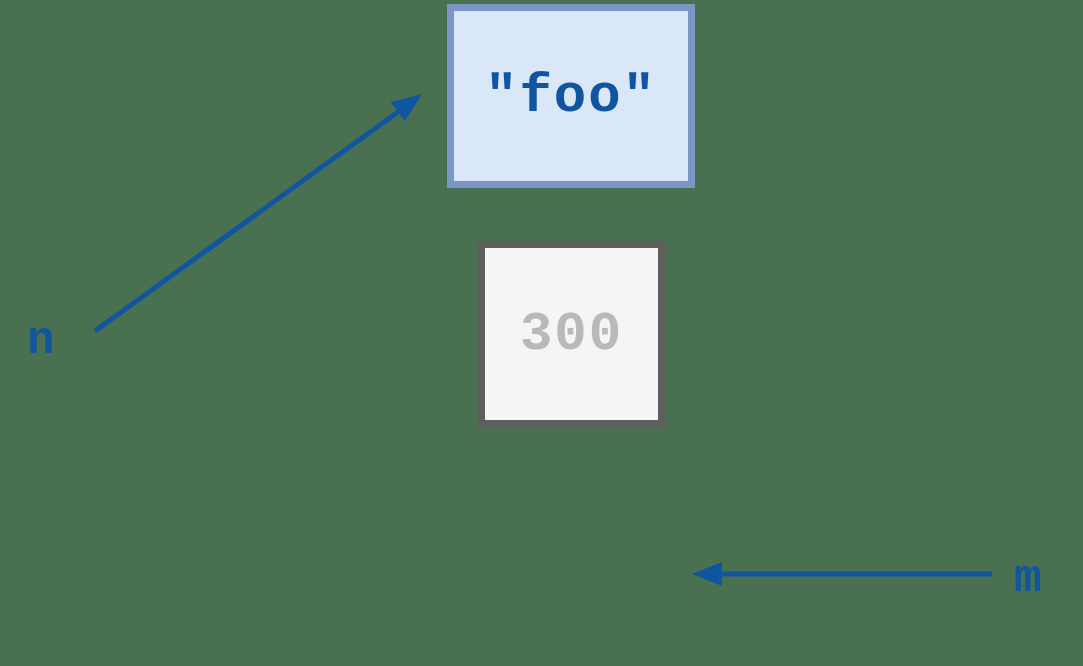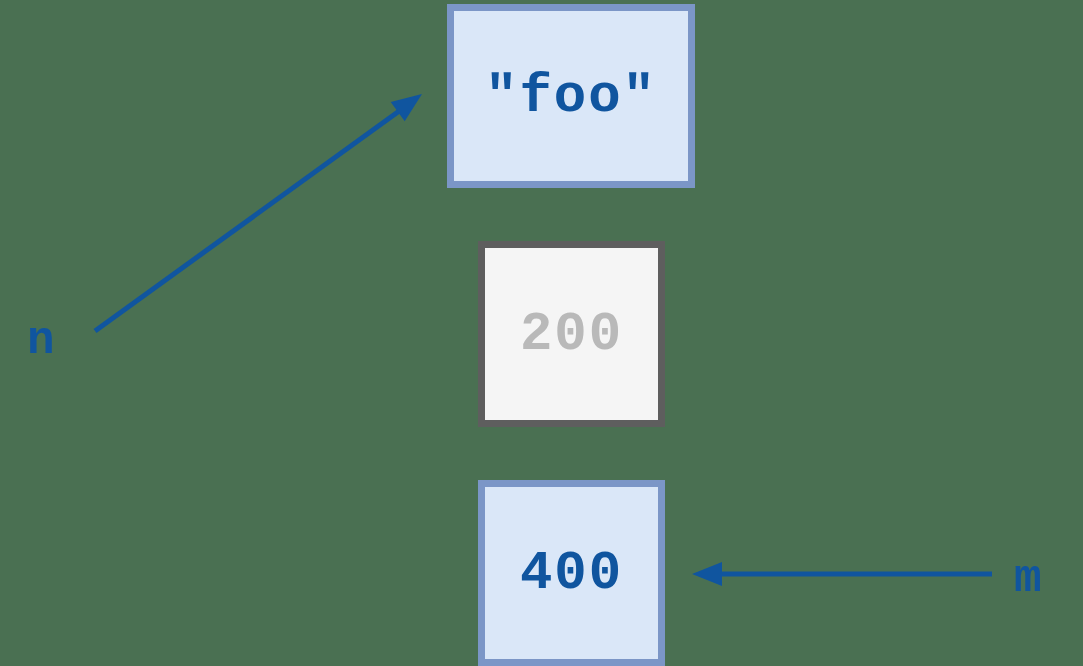--- a/index.html
+++ b/index.html
@@ -80,20 +80,17 @@
 
   <div class="var-label label-n">n</div>
 
   <div class="var-label label-m">m</div>
 
   <div class="box blue box-foo">
     <span>"foo"</span>
   </div>
 
   <div class="box gray box-300">
-    <span>200</span>
+    <span>300</span>
   </div>
 
-  <div class="box blue box-400">
-    <span>400</span>
-  </div>
 
 </div>
 
 </body></html>

